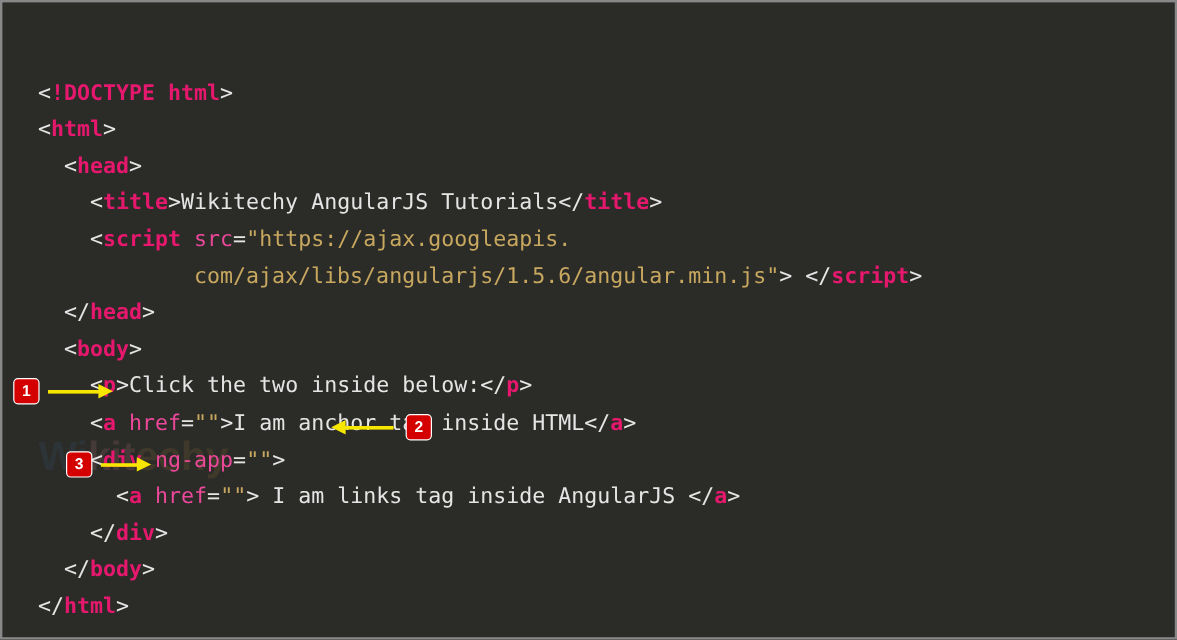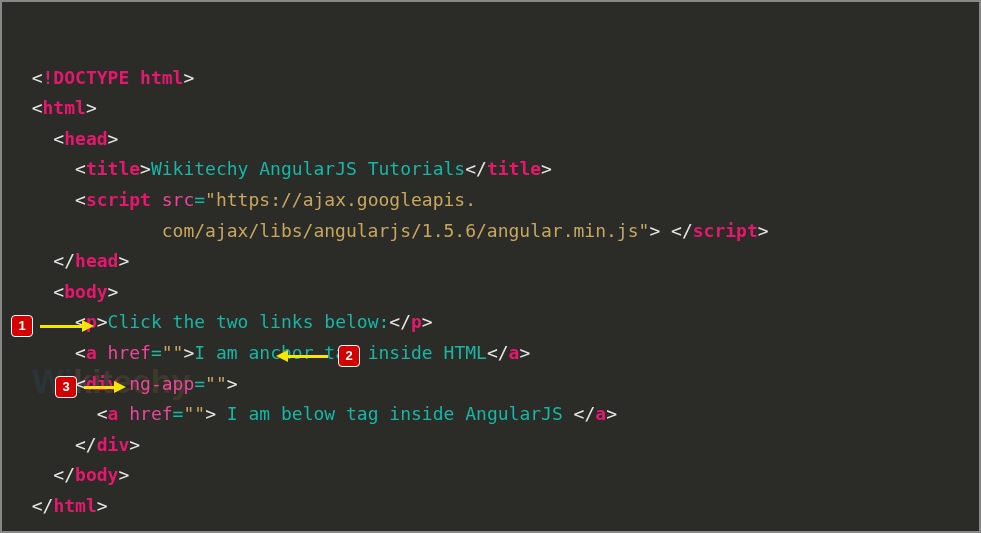--- a/index.html
+++ b/index.html
@@ -13,21 +13,21 @@
     height: 533px;
     border: 2px solid #888;
     position: relative;
     overflow: hidden;
   }
   .code { white-space: pre; color: #e6e6e6; position: relative; }
   .bracket { color: #e6e6e6; }
   .tag { color: #e6186d; font-weight: bold; }
   .attr { color: #ec4899; }
   .str { color: #c8a85f; }
-  .txt { color: #14b8a6; }
+  .txt { color: #e5e5e5; }
 
   .badge {
     position: absolute;
     width: 22px;
     height: 22px;
     background: #d40000;
     border: 1.5px solid #fff;
     border-radius: 4px;
     color: #fff;
     font-family: Arial, sans-serif;
@@ -84,24 +84,24 @@
 
 <div class="code">
 <span>  <span class="bracket">&lt;</span><span class="tag">!DOCTYPE html</span><span class="bracket">&gt;</span></span>
 <span>  <span class="bracket">&lt;</span><span class="tag">html</span><span class="bracket">&gt;</span></span>
 <span>    <span class="bracket">&lt;</span><span class="tag">head</span><span class="bracket">&gt;</span></span>
 <span>      <span class="bracket">&lt;</span><span class="tag">title</span><span class="bracket">&gt;</span><span class="txt">Wikitechy AngularJS Tutorials</span><span class="bracket">&lt;/</span><span class="tag">title</span><span class="bracket">&gt;</span></span>
 <span>      <span class="bracket">&lt;</span><span class="tag">script</span> <span class="attr">src</span><span class="txt">=</span><span class="str">"https://ajax.googleapis.</span></span>
 <span>              <span class="str">com/ajax/libs/angularjs/1.5.6/angular.min.js"</span><span class="bracket">&gt;</span> <span class="bracket">&lt;/</span><span class="tag">script</span><span class="bracket">&gt;</span></span>
 <span>    <span class="bracket">&lt;/</span><span class="tag">head</span><span class="bracket">&gt;</span></span>
 <span>    <span class="bracket">&lt;</span><span class="tag">body</span><span class="bracket">&gt;</span></span>
-<span>      <span class="bracket">&lt;</span><span class="tag">p</span><span class="bracket">&gt;</span><span class="txt">Click the two links below:</span><span class="bracket">&lt;/</span><span class="tag">p</span><span class="bracket">&gt;</span></span>
+<span>      <span class="bracket">&lt;</span><span class="tag">p</span><span class="bracket">&gt;</span><span class="txt">Click the two inside below:</span><span class="bracket">&lt;/</span><span class="tag">p</span><span class="bracket">&gt;</span></span>
 <span>      <span class="bracket">&lt;</span><span class="tag">a</span> <span class="attr">href</span><span class="txt">=</span><span class="str">""</span><span class="bracket">&gt;</span><span class="txt">I am anchor tag inside HTML</span><span class="bracket">&lt;/</span><span class="tag">a</span><span class="bracket">&gt;</span></span>
 <span>      <span class="bracket">&lt;</span><span class="tag">div</span> <span class="attr">ng-app</span><span class="txt">=</span><span class="str">""</span><span class="bracket">&gt;</span></span>
-<span>        <span class="bracket">&lt;</span><span class="tag">a</span> <span class="attr">href</span><span class="txt">=</span><span class="str">""</span><span class="bracket">&gt;</span><span class="txt"> I am below tag inside AngularJS </span><span class="bracket">&lt;/</span><span class="tag">a</span><span class="bracket">&gt;</span></span>
+<span>        <span class="bracket">&lt;</span><span class="tag">a</span> <span class="attr">href</span><span class="txt">=</span><span class="str">""</span><span class="bracket">&gt;</span><span class="txt"> I am links tag inside AngularJS </span><span class="bracket">&lt;/</span><span class="tag">a</span><span class="bracket">&gt;</span></span>
 <span>      <span class="bracket">&lt;/</span><span class="tag">div</span><span class="bracket">&gt;</span></span>
 <span>    <span class="bracket">&lt;/</span><span class="tag">body</span><span class="bracket">&gt;</span></span>
 <span>  <span class="bracket">&lt;/</span><span class="tag">html</span><span class="bracket">&gt;</span></span>
 </div>
 
 <div class="badge" style="left:9px; top:313px;">1</div>
 <div class="arrow right" style="left:38px; top:323px; width:44px;"></div>
 
 <div class="arrow left" style="left:284px; top:353px; width:42px;"></div>
 <div class="badge" style="left:336px; top:343px;">2</div>

